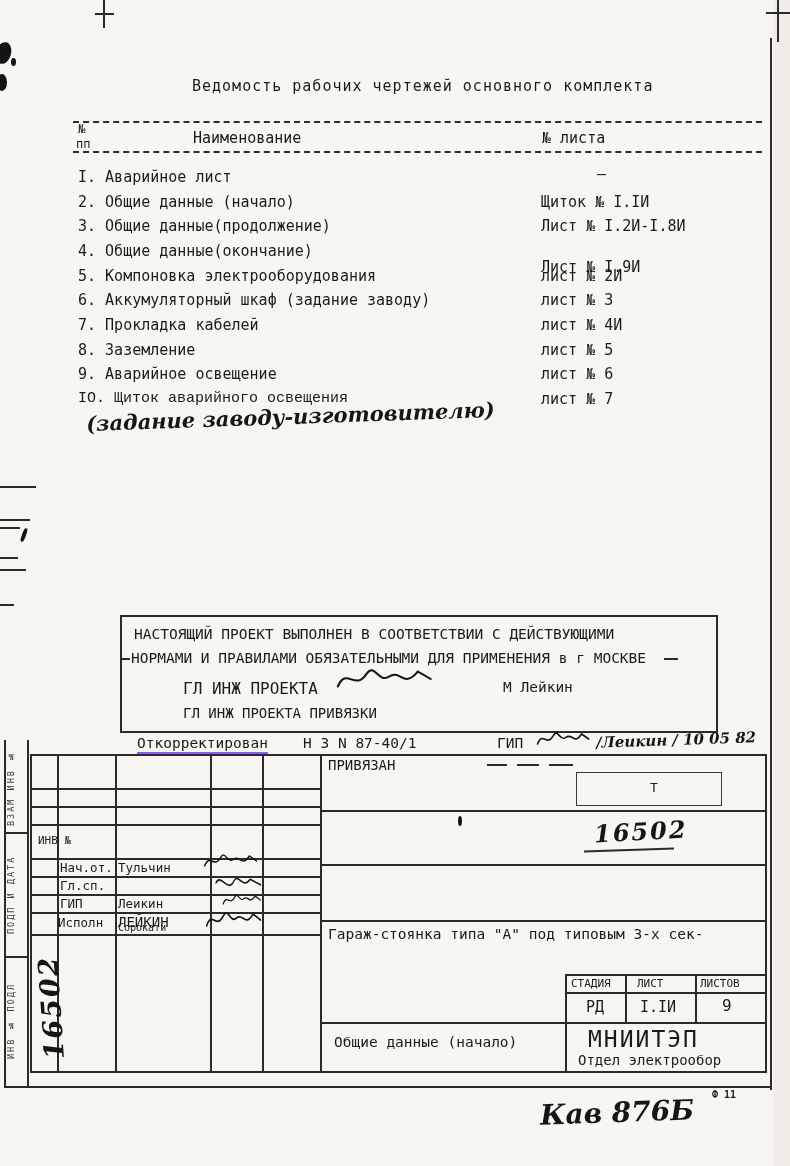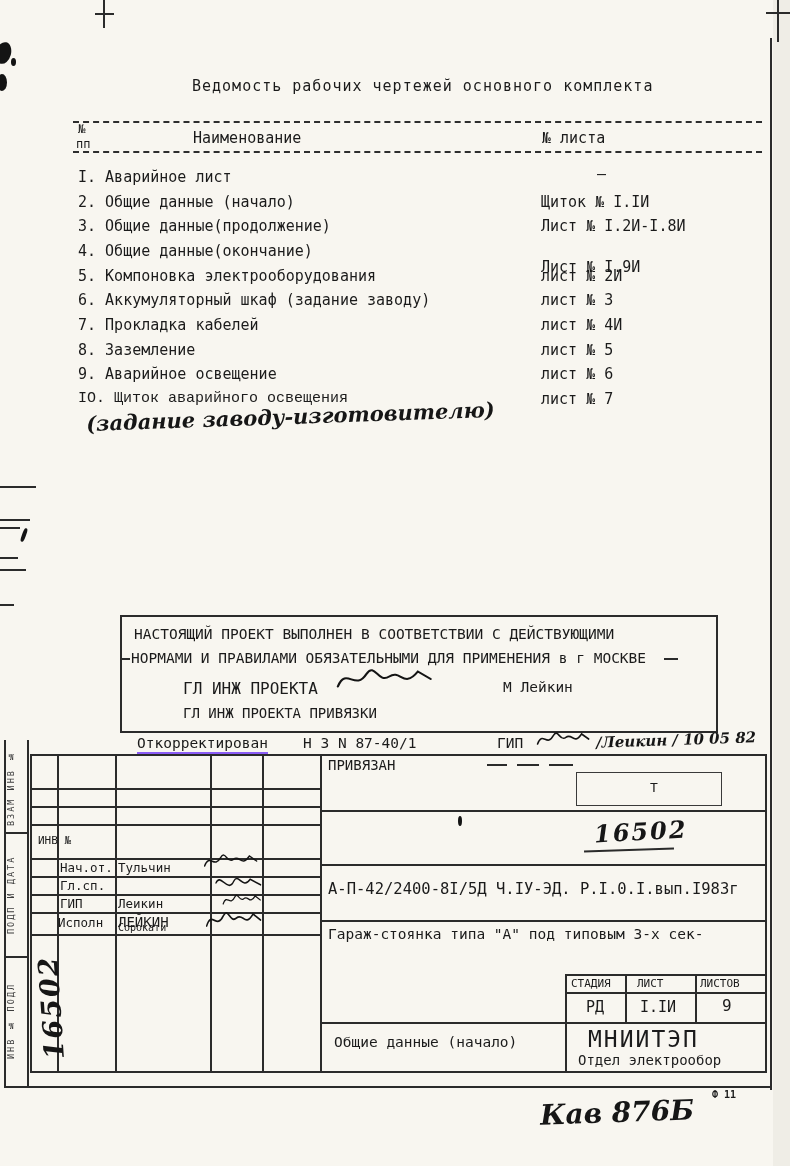--- a/index.html
+++ b/index.html
@@ -177,21 +177,20 @@
   <svg class="sig" style="left:222px; top:892px;" width="40" height="16" viewBox="0 0 70 24" preserveAspectRatio="none">
     <path d="M2 18 C 8 2, 14 22, 22 8 C 28 -2, 30 16, 38 10 C 46 4, 48 20, 58 6 L 67 12" stroke="#141414" stroke-width="2" fill="none" stroke-linecap="round"></path>
   </svg>
 
   <div class="t" style="left:58px; top:915px; font-size:12.5px;">Исполн</div>
   <div class="t" style="left:118px; top:914px; font-size:14px;">ЛЕЙКИН</div>
   <svg class="sig" style="left:205px; top:908px;" width="58" height="24" viewBox="0 0 70 24" preserveAspectRatio="none">
     <path d="M2 18 C 8 2, 14 22, 22 8 C 28 -2, 30 16, 38 10 C 46 4, 48 20, 58 6 L 67 12" stroke="#141414" stroke-width="1.8" fill="none" stroke-linecap="round"></path>
   </svg>
 
-  <div class="t" style="left:328px; top:880px; font-size:15.5px;">А-П-42/2400-8I/5Д Ч.IУ-ЭД. Р.I.0.I.вып.I983г</div>
   <div class="t" style="left:328px; top:926px; font-size:14.5px;">Гараж-стоянка типа "А" под типовым 3-х сек-</div>
 
   <div class="t" style="left:571px; top:977px; font-size:11px;">СТАДИЯ</div>
   <div class="t" style="left:637px; top:977px; font-size:11px;">ЛИСТ</div>
   <div class="t" style="left:700px; top:977px; font-size:11px;">ЛИСТОВ</div>
   <div class="t" style="left:586px; top:998px; font-size:15px;">РД</div>
   <div class="t" style="left:640px; top:998px; font-size:15px;">I.IИ</div>
   <div class="t" style="left:722px; top:996px; font-size:16px;">9</div>
 
   <div class="t" style="left:334px; top:1034px; font-size:14.5px;">Общие данные (начало)</div>

